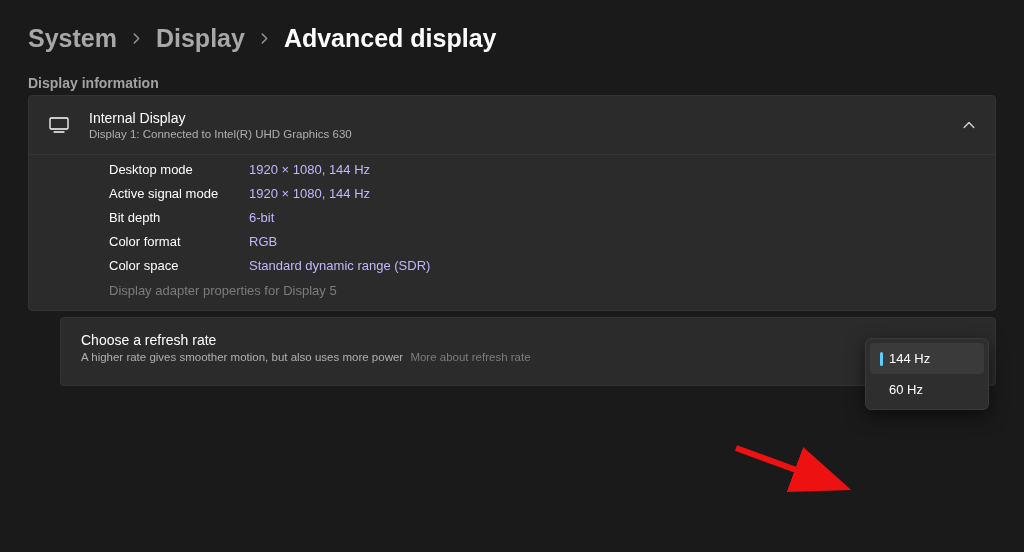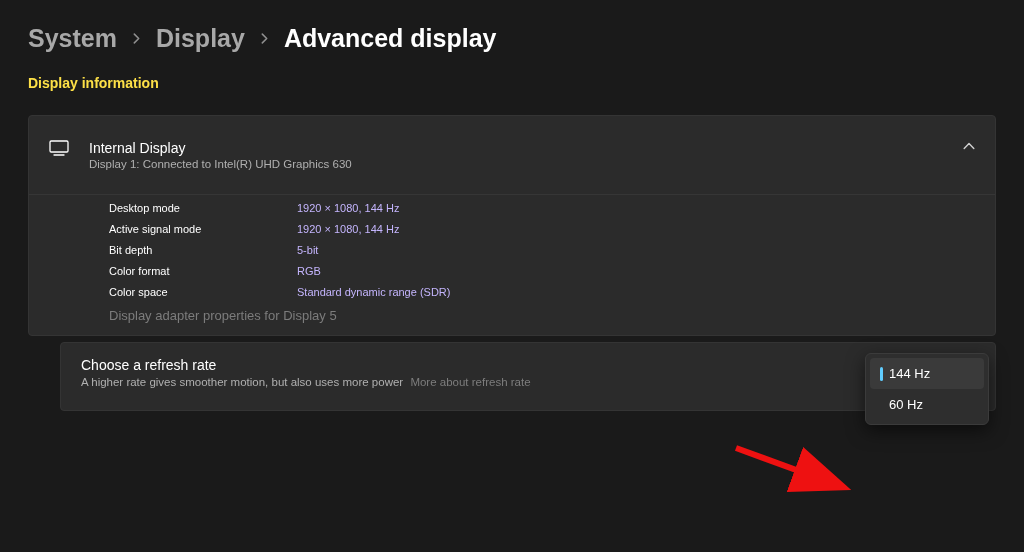--- a/index.html
+++ b/index.html
@@ -61,47 +61,46 @@
       gap: 14px;
       font-size: 13.5px;
       color: #ffffff;
       cursor: pointer;
     }
 
     
     .section-heading {
       font-size: 14px;
       font-weight: 600;
-      margin-bottom: 24px;
-      color: #fde047;
+      margin-bottom: 4px;
+      color: #a3a3a3;
     }
 
     
     .info-card { margin-bottom: 6px; }
     .expander-header {
       display: flex;
-      align-items: flex-start;
-      padding: 24px 20px;
+      align-items: center;
+      padding: 14px 20px;
       cursor: pointer;
     }
     .expander-header .device-icon { margin-right: 20px; color: #ffffff; }
     .expander-title { font-size: 14px; font-weight: 400; color: #ffffff; }
     .expander-sub { font-size: 11.5px; color: #b0b0b0; margin-top: 2px; }
     .expander-header .chev { margin-left: auto; }
 
     .info-grid {
       padding: 2px 20px 12px 80px;
       border-top: 1px solid #363636;
     }
     .info-row {
       display: flex;
       align-items: center;
       padding: 4.5px 0;
-      font-size: 11px;
-      gap: 48px;
+      font-size: 13px;
     }
     .info-row .k { width: 140px; color: #ffffff; }
     .info-row .v { color: #c4b5fd; }
     .info-link {
       font-size: 13px;
       color: #7c7c7c;
       padding: 6px 0 0 0;
       cursor: pointer;
     }
 
@@ -114,21 +113,21 @@
       margin-left: 32px;
     }
     .refresh-title { font-size: 14px; color: #ffffff; }
     .refresh-desc { font-size: 11.5px; color: #b0b0b0; margin-top: 3px; }
     .refresh-desc .more-link { color: #7d7d7d; margin-left: 4px; cursor: pointer; }
 
     
     .flyout {
       position: absolute;
       right: 6px;
-      top: 10px;
+      top: 20px;
       width: 124px;
       background: #2e2e2e;
       border: 1px solid #3b3b3b;
       border-radius: 6px;
       box-shadow: 0 6px 18px rgba(0,0,0,.55);
       padding: 4px;
     }
     .flyout-item {
       font-size: 13px;
       color: #ffffff;
@@ -200,21 +199,21 @@
       <div class="info-row">
         <div class="k">Desktop mode</div>
         <div class="v">1920 × 1080, 144 Hz</div>
       </div>
       <div class="info-row">
         <div class="k">Active signal mode</div>
         <div class="v">1920 × 1080, 144 Hz</div>
       </div>
       <div class="info-row">
         <div class="k">Bit depth</div>
-        <div class="v">5-bit</div>
+        <div class="v">6-bit</div>
       </div>
       <div class="info-row">
         <div class="k">Color format</div>
         <div class="v">RGB</div>
       </div>
       <div class="info-row">
         <div class="k">Color space</div>
         <div class="v">Standard dynamic range (SDR)</div>
       </div>
       <div class="info-link">Display adapter properties for Display 5</div>

